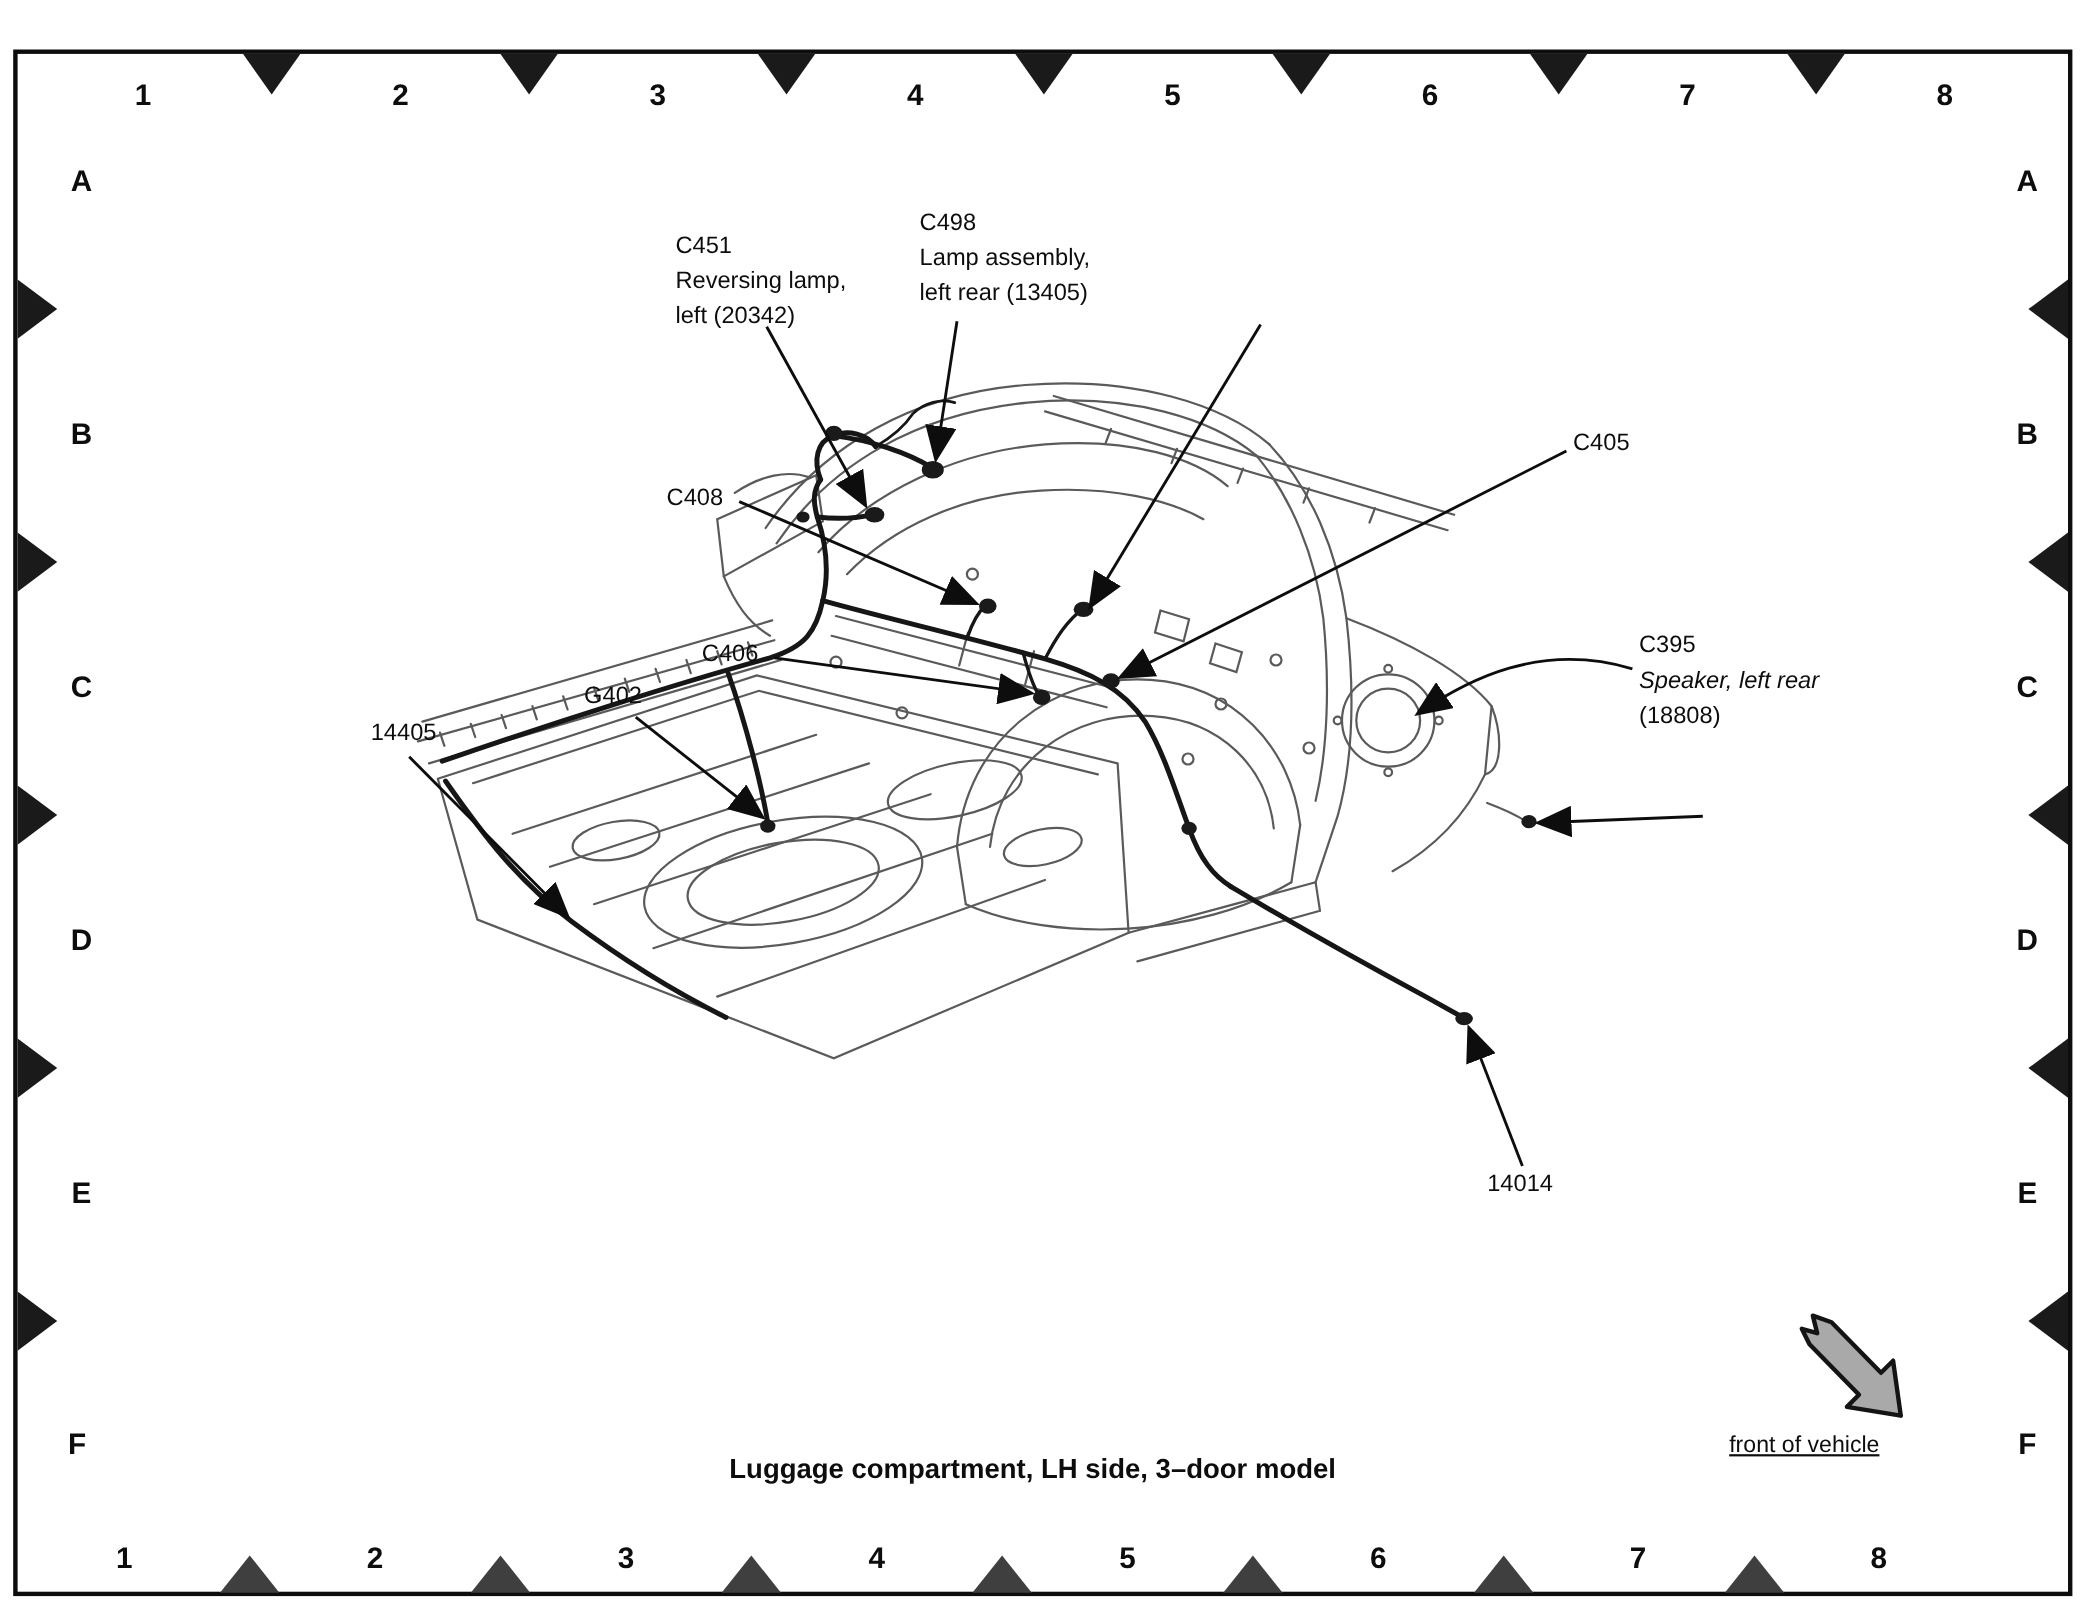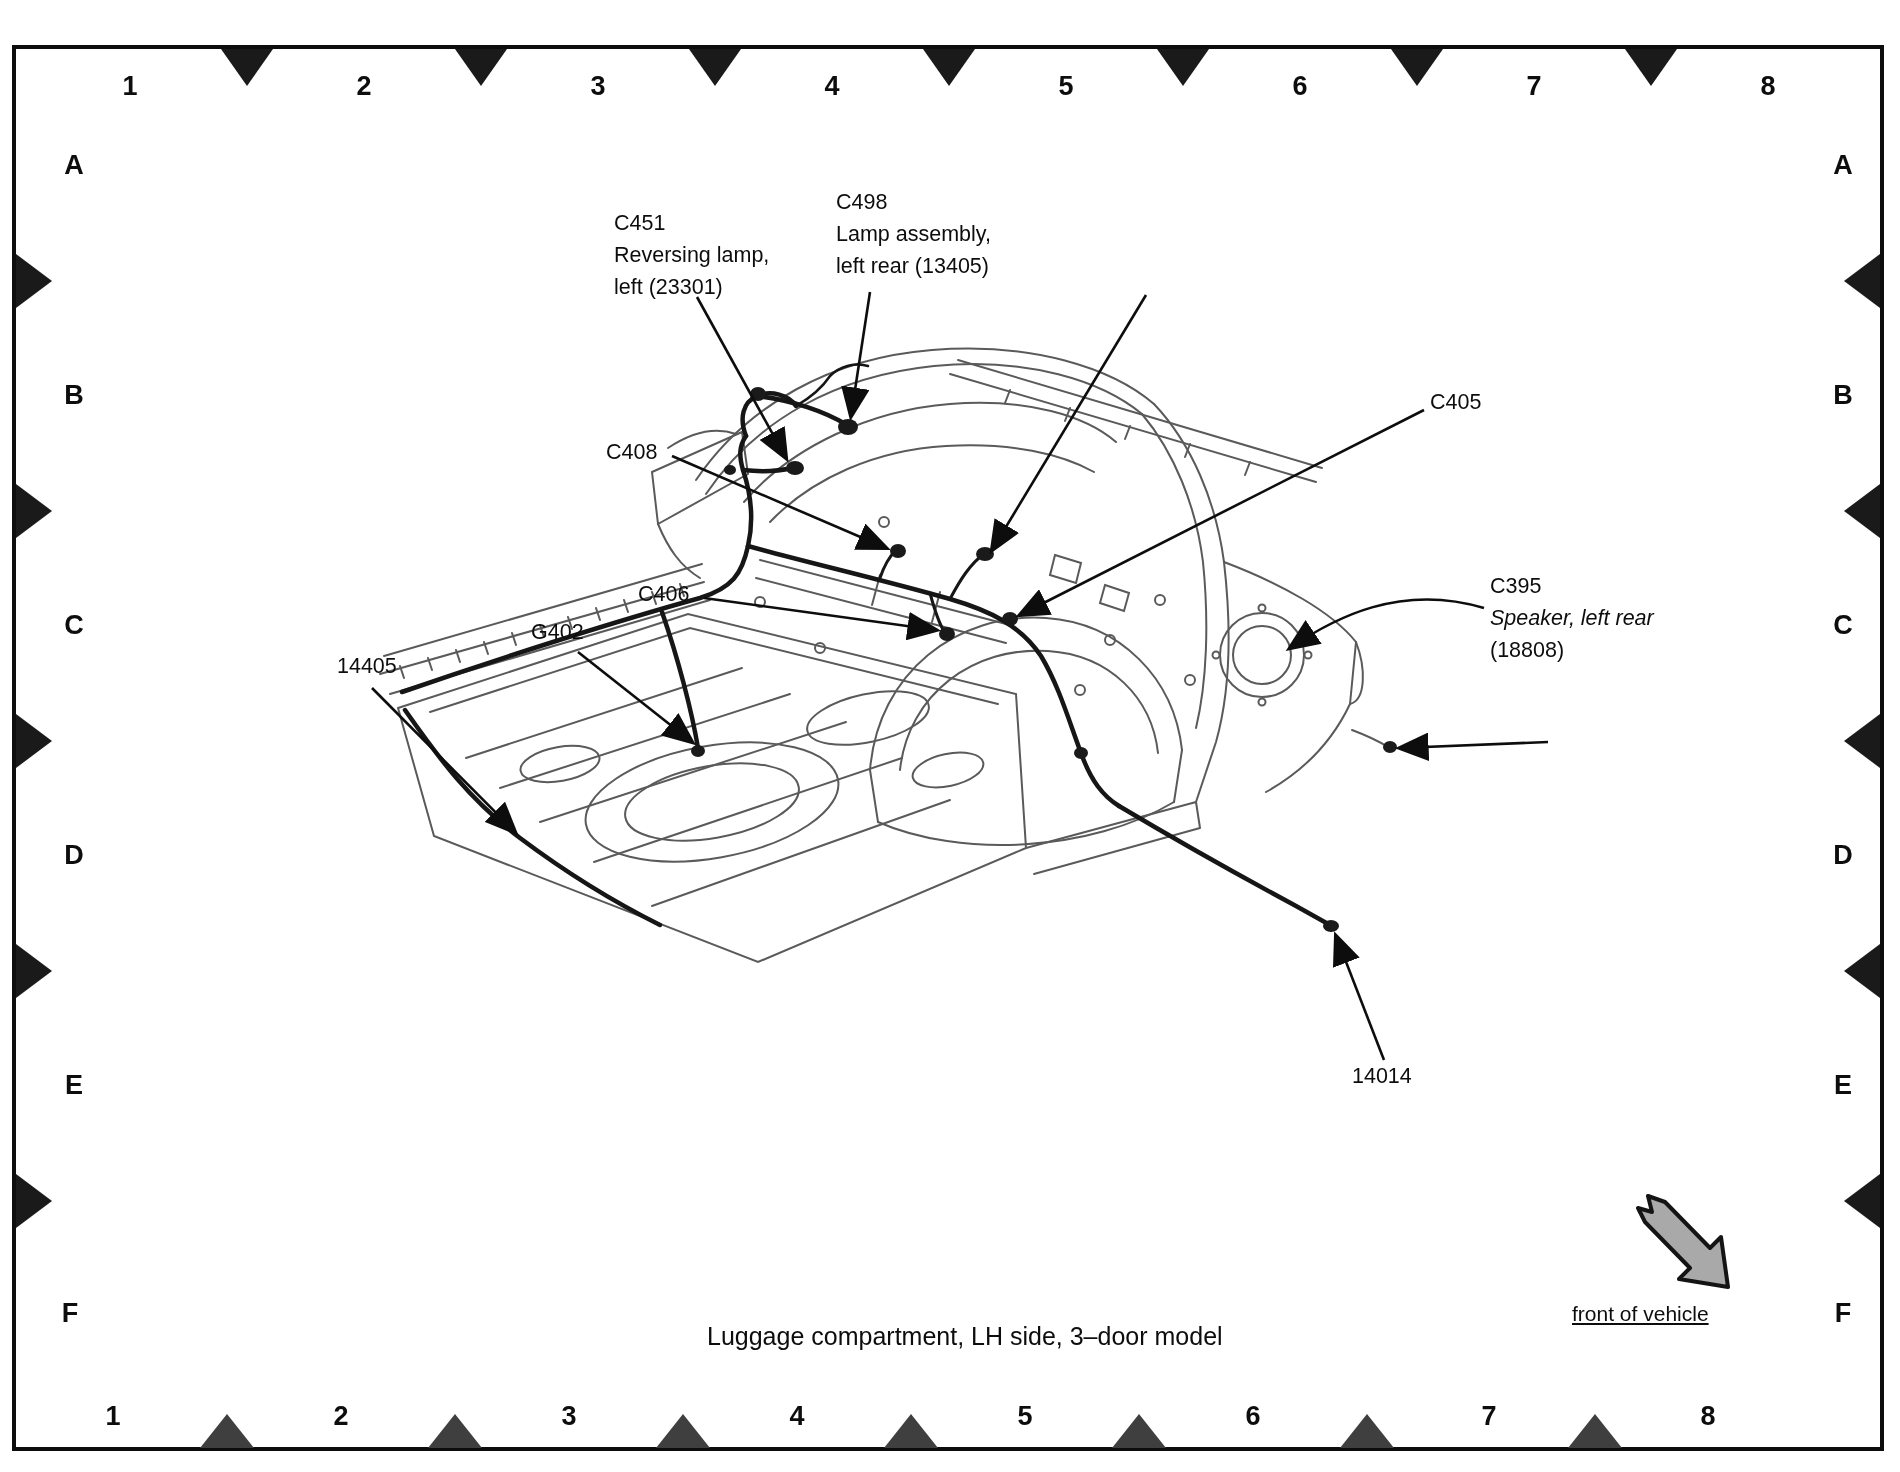--- a/index.html
+++ b/index.html
@@ -4,21 +4,21 @@
 <style>
   html,body{margin:0;padding:0;background:#fff;}
   #page{position:relative;width:1900px;height:1472px;background:#ffffff;overflow:hidden;
         font-family:"Liberation Sans","DejaVu Sans",sans-serif;color:#0d0d0d;}
   #art{position:absolute;left:0;top:0;width:1900px;height:1472px;}
   .gridnum{position:absolute;transform:translateX(-50%);font-weight:bold;font-size:27px;line-height:27px;}
   .gridrow{position:absolute;transform:translateX(-50%);font-weight:bold;font-size:27px;line-height:27px;}
   .callout{position:absolute;font-size:21.5px;line-height:32px;white-space:nowrap;}
   .callout span{display:block;}
   .italic{font-style:italic;}
-  .caption{position:absolute;font-weight:normal;font-size:25px;white-space:nowrap;margin-left:44px;}
+  .caption{position:absolute;font-weight:bold;font-size:25px;white-space:nowrap;}
   .fov{position:absolute;font-size:21px;white-space:nowrap;text-decoration:underline;}
 </style>
 </head>
 <body>
 
 <div id="page">
 
   <svg id="art" viewBox="0 0 1900 1472">
     <defs>
       <marker id="ah" markerWidth="13" markerHeight="11" refX="11" refY="5.5" orient="auto">
@@ -198,21 +198,21 @@
   <div class="gridrow" style="left:1843px;top:152px">A</div>
   <div class="gridrow" style="left:1843px;top:382px">B</div>
   <div class="gridrow" style="left:1843px;top:612px">C</div>
   <div class="gridrow" style="left:1843px;top:842px">D</div>
   <div class="gridrow" style="left:1843px;top:1072px">E</div>
   <div class="gridrow" style="left:1843px;top:1300px">F</div>
 
   <div class="callout" style="left:614px;top:207px">
     <span>C451</span>
     <span>Reversing lamp,</span>
-    <span>left (23301)</span>
+    <span>left (20342)</span>
   </div>
 
   <div class="callout" style="left:836px;top:186px">
     <span>C498</span>
     <span>Lamp assembly,</span>
     <span>left rear (13405)</span>
   </div>
 
 
   <div class="callout" style="left:1430px;top:386px">

